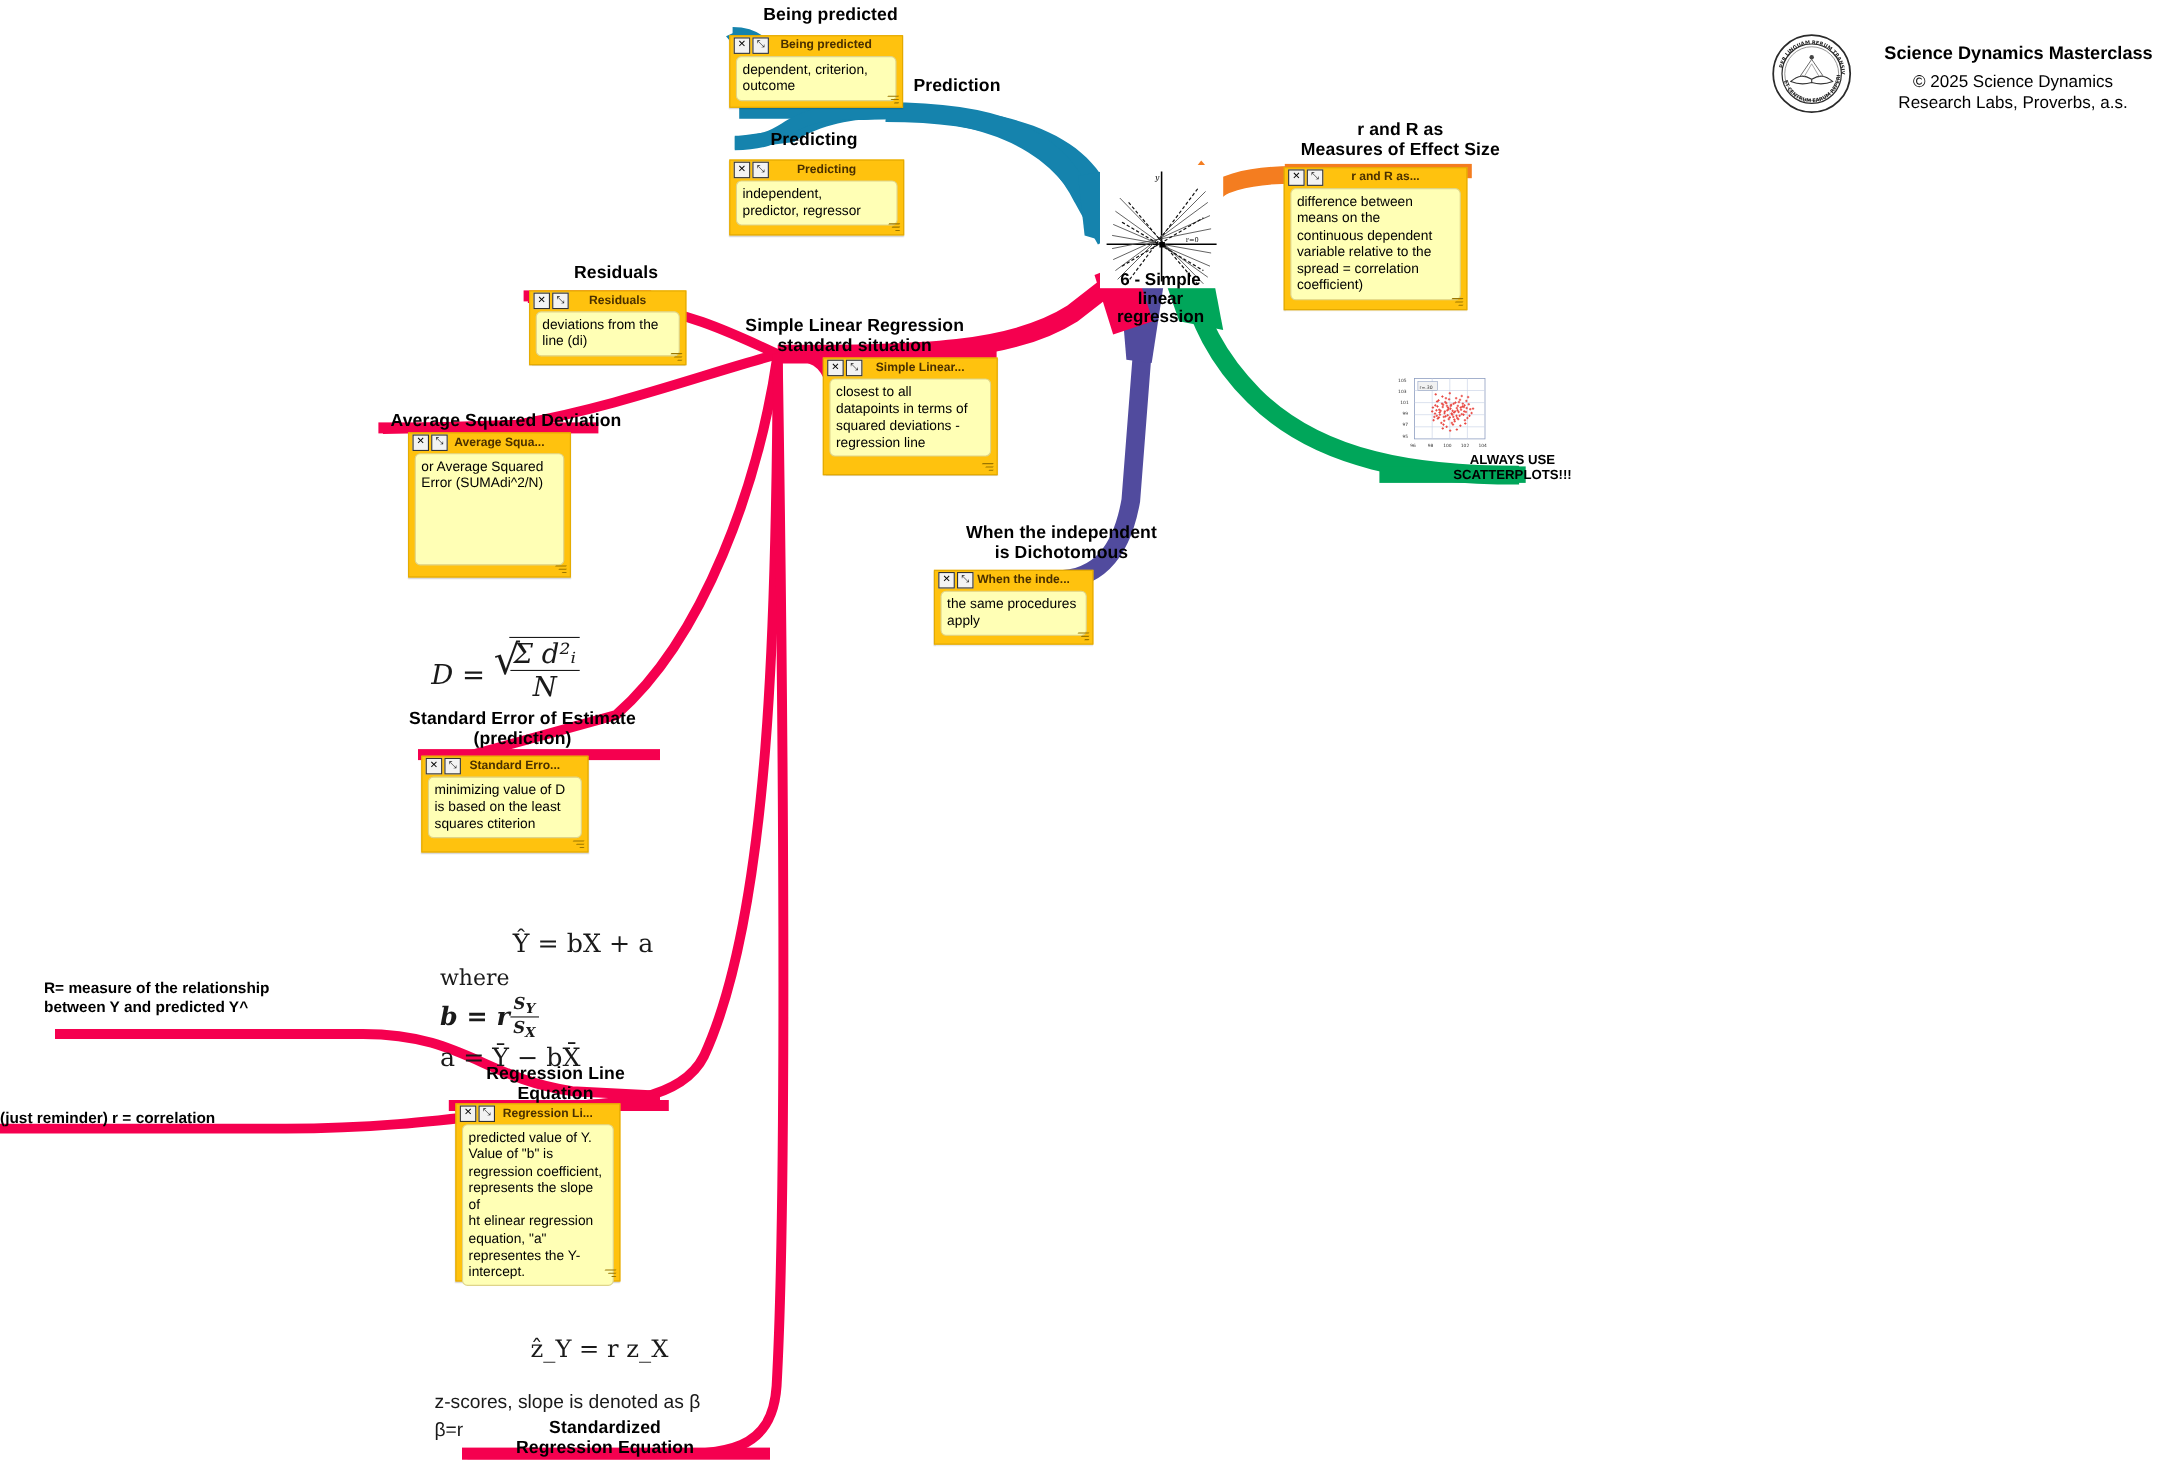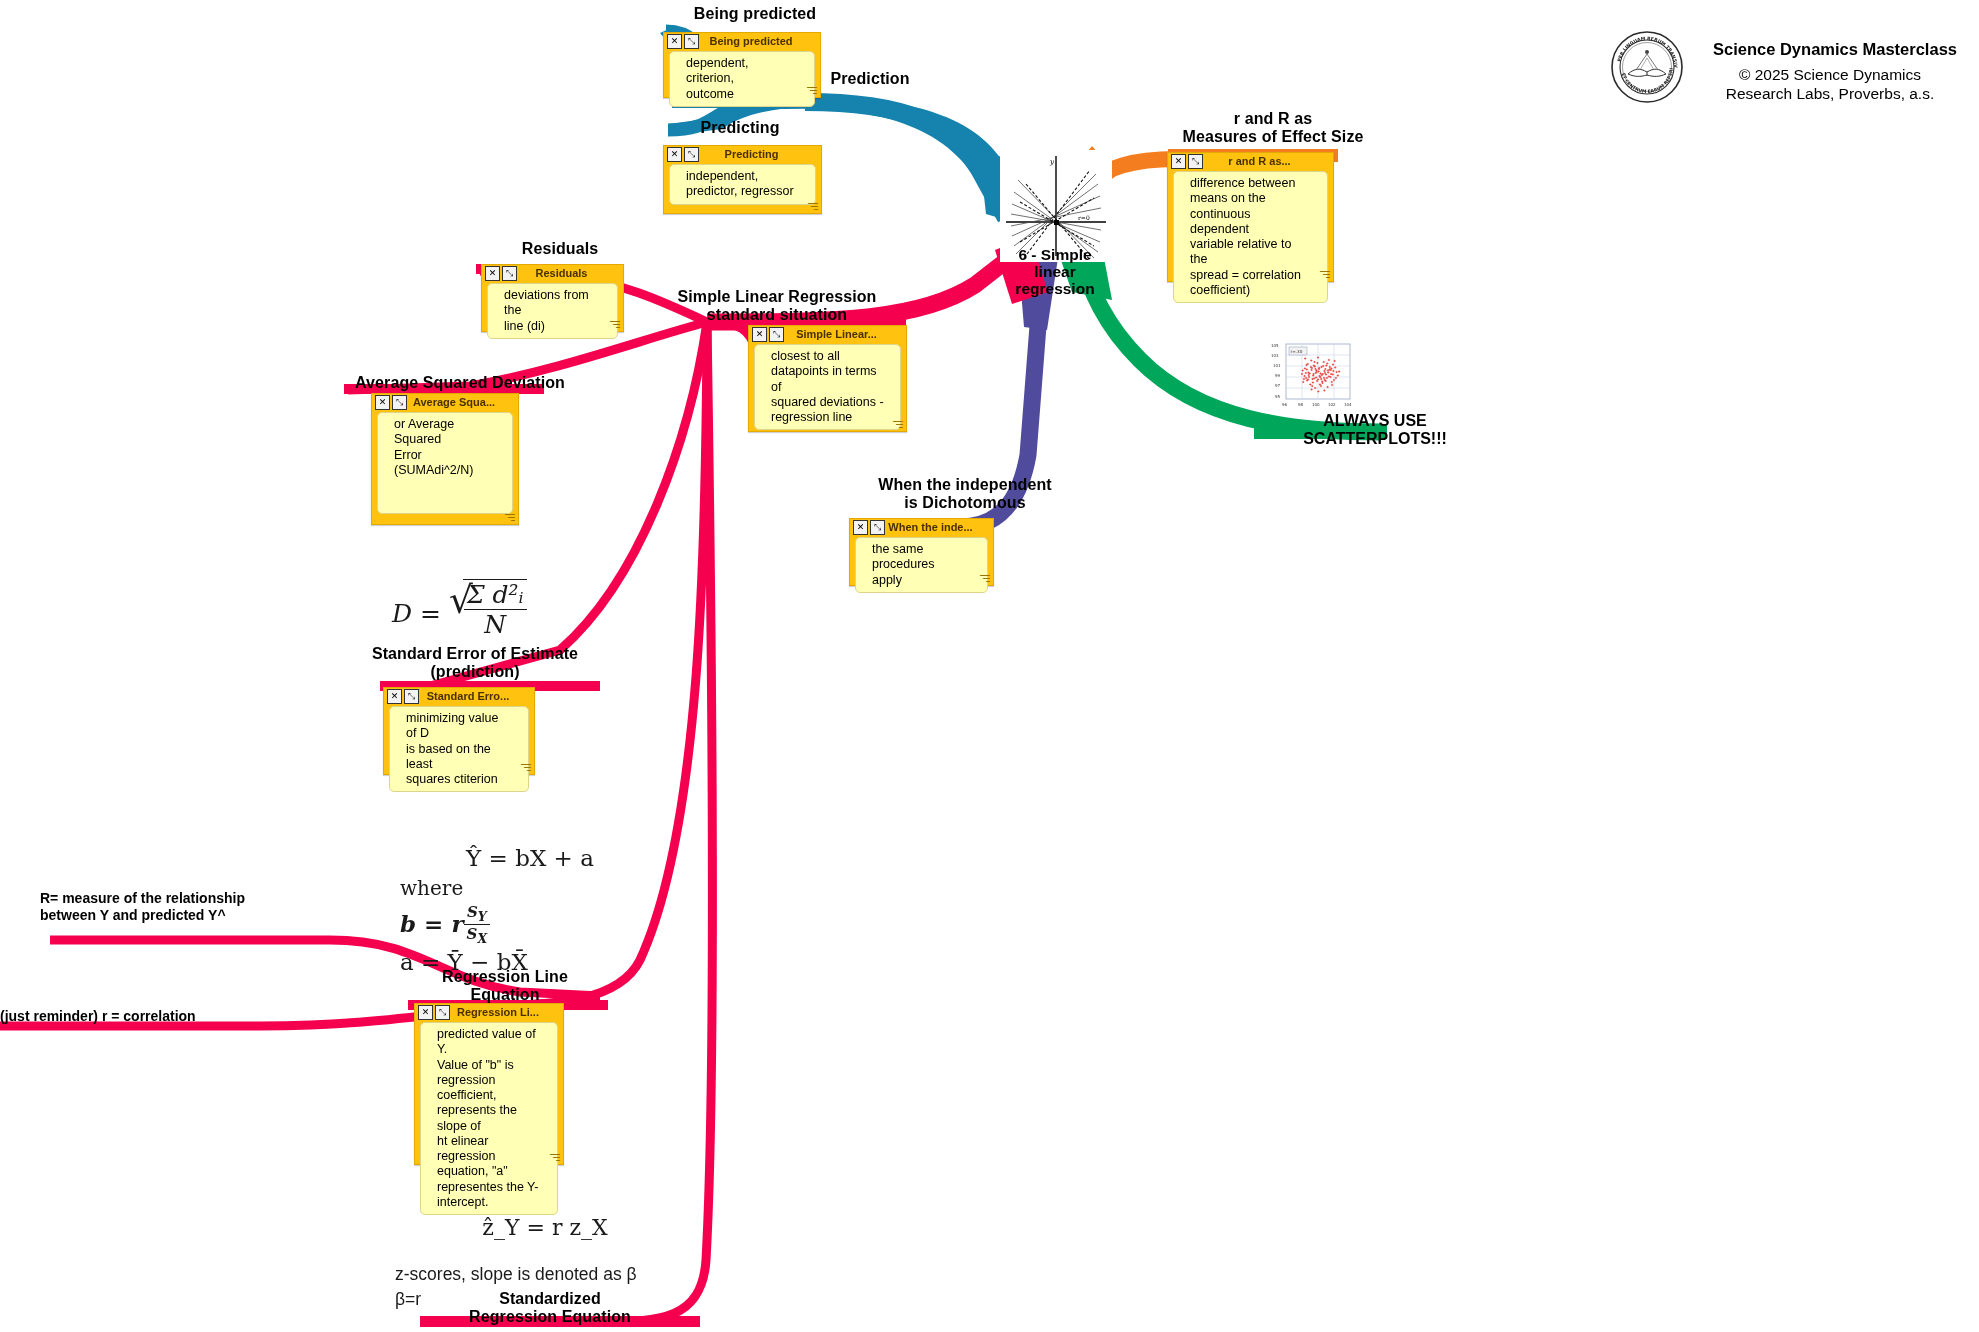--- a/index.html
+++ b/index.html
@@ -17,21 +17,21 @@
         box-shadow:0 1px 1px rgba(0,0,0,.18);}
   .note-bar{height:16px;position:relative;display:flex;align-items:center;}
   .note-btns{position:absolute;left:3px;top:1px;display:flex;gap:2px;}
   .nbtn{width:13px;height:13px;background:#f3f3f3;border:1px solid #333;
         display:flex;align-items:center;justify-content:center;
         font-size:9px;line-height:9px;color:#000;font-family:"DejaVu Sans",sans-serif;}
   .note-title{width:100%;text-align:center;font-size:11px;font-weight:bold;
               color:#4a3000;padding-left:18px;box-sizing:border-box;
               white-space:nowrap;overflow:hidden;}
   .note-body{background:#FFFFB5;border:1px solid #ded48a;border-radius:5px;
-             margin:2px 5px 0 5px;padding:4px 16px;font-size:12.5px;line-height:1.22;
+             margin:2px 5px 0 5px;padding:4px 5px;font-size:12.5px;line-height:1.22;
              white-space:pre-line;color:#000;}
   .grip{position:absolute;right:3px;bottom:2px;width:12px;height:10px;}
   .grip i{display:block;height:1px;background:#9a7500;margin-top:2px;
           transform:skewX(-40deg);}
   .grip i:nth-child(1){width:10px;margin-left:2px;}
   .grip i:nth-child(2){width:7px;margin-left:5px;}
   .grip i:nth-child(3){width:4px;margin-left:8px;}
 
   
   .center-node{position:absolute;font-weight:bold;font-size:15.5px;line-height:1.1;
@@ -49,21 +49,21 @@
   .sqrt-wrap .bar{position:absolute;left:14px;right:0;top:-1px;height:1.4px;background:#1a1a1a;}
 
   
   .brand{position:absolute;}
   .brand-txt{position:absolute;text-align:center;}
   .brand-l1{font-size:16.5px;font-weight:bold;white-space:nowrap;}
   .brand-l2{font-size:15.5px;white-space:pre-line;line-height:1.22;}
 
   
   .plot-box{position:absolute;background:#fff;}
-  .plot-cap{position:absolute;text-align:center;font-weight:bold;font-size:16px;
+  .plot-cap{position:absolute;text-align:center;font-weight:bold;font-size:12px;
             line-height:1.12;white-space:pre-line;}
 
   .side-note{position:absolute;font-weight:bold;font-size:14px;line-height:1.2;
              white-space:pre-line;text-align:left;}
 </style>
 </head>
 <body>
 
 <div class="canvas">
 

